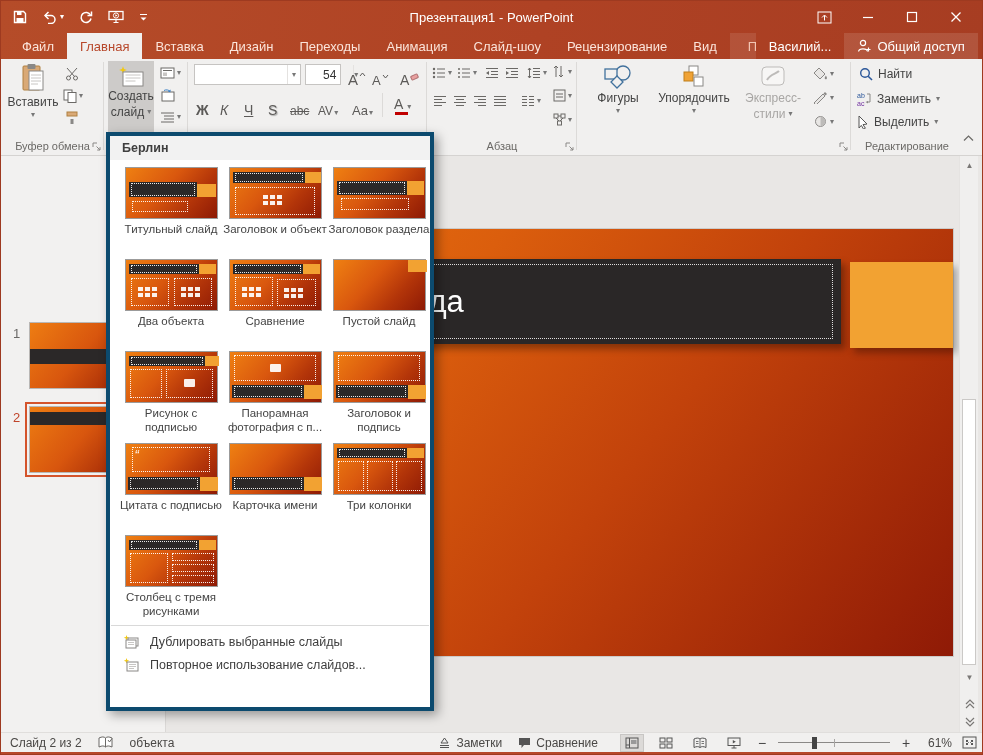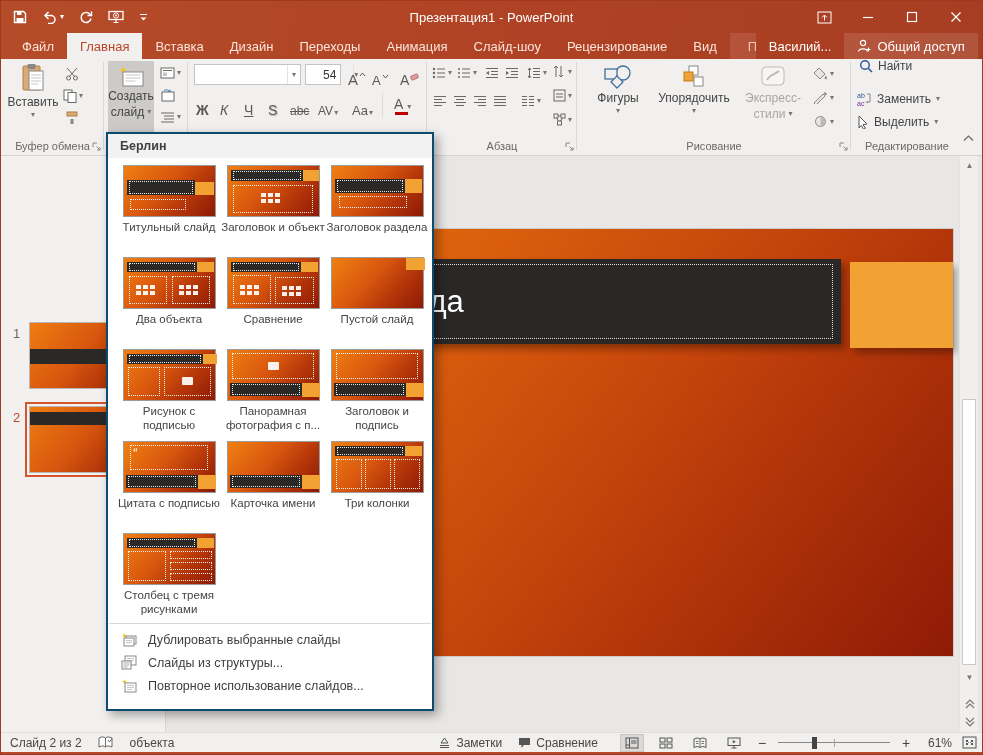--- a/index.html
+++ b/index.html
@@ -71,21 +71,21 @@
   .sb-item{display:flex;align-items:center;gap:5px}
   .viewbtn{width:24px;height:18px;display:flex;align-items:center;justify-content:center}
   .viewbtn.sel{background:#DCDAD8;border:1px solid #C8C6C4}
   .ztrack{position:relative;width:112px;height:14px;display:flex;align-items:center}
   .ztrack .line{width:100%;height:1px;background:#8A8886}
   .ztrack .tick{position:absolute;left:50%;top:3px;width:1px;height:8px;background:#A8A6A4}
   .ztrack .zthumb{position:absolute;left:30%;top:1px;width:5px;height:12px;background:#444}
   .zbtn{font-size:14px;color:#444;width:12px;text-align:center}
   
   .dropdown{position:absolute;left:105px;top:131px;width:328px;height:579px;background:#fff;
-            border:2px solid #0c4a6e;box-shadow:4px 4px 10px rgba(0,0,0,.35);z-index:50;}
+            border:4px solid #0c4a6e;box-shadow:4px 4px 10px rgba(0,0,0,.35);z-index:50;}
   .ghead{height:24px;background:#F2F2F2;display:flex;align-items:center;padding-left:12px;
          font-weight:700;font-size:12.5px;color:#3F3F3F;}
   .ggrid{display:grid;grid-template-columns:repeat(3,104px);justify-content:start;padding:7px 0 0 9px;row-gap:9px}
   .gcell{width:104px;display:flex;flex-direction:column;align-items:center}
   .gthumb{position:relative;width:93px;height:52px;border:1px solid #9B9B9B;
           background:linear-gradient(132deg,#EF8012 0%,#D9570E 42%,#B33509 70%,#8E1A05 100%);}
   .gcap{width:100%;height:28px;margin-top:3px;font-size:11.5px;line-height:14px;color:#444;text-align:center;overflow:hidden}
   .tb{position:absolute;background:#2B2828}
   .tb.dot::after{content:"";position:absolute;inset:1px 2px;border:1px dotted rgba(255,255,255,.9)}
   .db{position:absolute;border:1px dotted rgba(255,255,255,.92)}
@@ -458,31 +458,30 @@
           </svg>
         <i class="car">▾</i>
       </span>
       <span class="smallbtn" style="left:236px;top:56px">
         <svg width="15" height="13" viewBox="0 0 15 13">
             <circle cx="7.5" cy="6.5" r="5" fill="#E8E6E4" stroke="#8A8886"></circle>
             <path d="M7.5 1.5a5 5 0 0 1 0 10z" fill="#BDBBB9"></path>
           </svg>
         <i class="car">▾</i>
       </span>
-      <div class="glabel">Рисование</div>
       <span class="launcher">
         <svg width="9" height="9" viewBox="0 0 9 9">
             <path d="M1 1h4M1 1v4M8 8 4.5 4.5M8 8V5.2M8 8H5.2" fill="none" stroke="#8A8886"></path>
           </svg>
       </span>
       <div class="gsepv" style="left:273px"></div>
     </div>
 
     <div class="rgroup" style="left:850px;width:112px">
-      <span class="ed-item" style="left:8px;top:0">
+      <span class="ed-item" style="left:8px;top:8px">
         <svg width="14" height="14" viewBox="0 0 14 14">
             <circle cx="6" cy="6" r="4.3" fill="none" stroke="#2B579A" stroke-width="1.4"></circle>
             <path d="M9.2 9.2 13 13" stroke="#2B579A" stroke-width="1.6"></path>
           </svg>
         <span>Найти</span>
       </span>
       <span class="ed-item" style="left:5px;top:32px">
         <svg width="16" height="15" viewBox="0 0 16 15">
             <text x="1" y="7" font-size="7" fill="#2B579A" font-family="Liberation Sans">ab</text>
             <text x="1" y="14.5" font-size="7" fill="#7030A0" font-family="Liberation Sans">ac</text>
@@ -762,29 +761,20 @@
         <svg width="16" height="15" viewBox="0 0 16 15">
             <path d="M3.5 1 4.2 3l2 .7-2 .7-.7 2-.7-2-2-.7 2-.7z" fill="#F2C811"></path>
             <rect x="5" y="4" width="10" height="8" fill="#fff" stroke="#8A8886"></rect>
             <rect x="3" y="6" width="10" height="8" fill="#fff" stroke="#8A8886"></rect>
             <path d="M5 8.5h6M5 10.5h6" stroke="#C8C6C4"></path>
           </svg>
         <span>Дублировать выбранные слайды</span>
       </div>
       <div class="gmenu-item">
         <svg width="16" height="15" viewBox="0 0 16 15">
-            <rect x="4" y="1" width="11" height="9" fill="#fff" stroke="#8A8886"></rect>
-            <path d="M6 3.5h7M6 5.5h7M6 7.5h5" stroke="#C8C6C4"></path>
-            <rect x="1" y="6" width="9" height="8" fill="#fff" stroke="#8A8886"></rect>
-            <path d="M2.5 8h6M2.5 10h6M2.5 12h4" stroke="#8A8886" stroke-width=".7"></path>
-          </svg>
-        <span>Слайды из структуры...</span>
-      </div>
-      <div class="gmenu-item">
-        <svg width="16" height="15" viewBox="0 0 16 15">
             <path d="M3.5 1 4.2 3l2 .7-2 .7-.7 2-.7-2-2-.7 2-.7z" fill="#F2C811"></path>
             <rect x="4" y="5" width="11" height="9" fill="#fff" stroke="#8A8886"></rect>
             <path d="M6 7.5h7M6 9.5h7M6 11.5h5" stroke="#C8C6C4"></path>
           </svg>
         <span>Повторное использование слайдов...</span>
       </div>
     </div>
   </div>
 
 </div>

